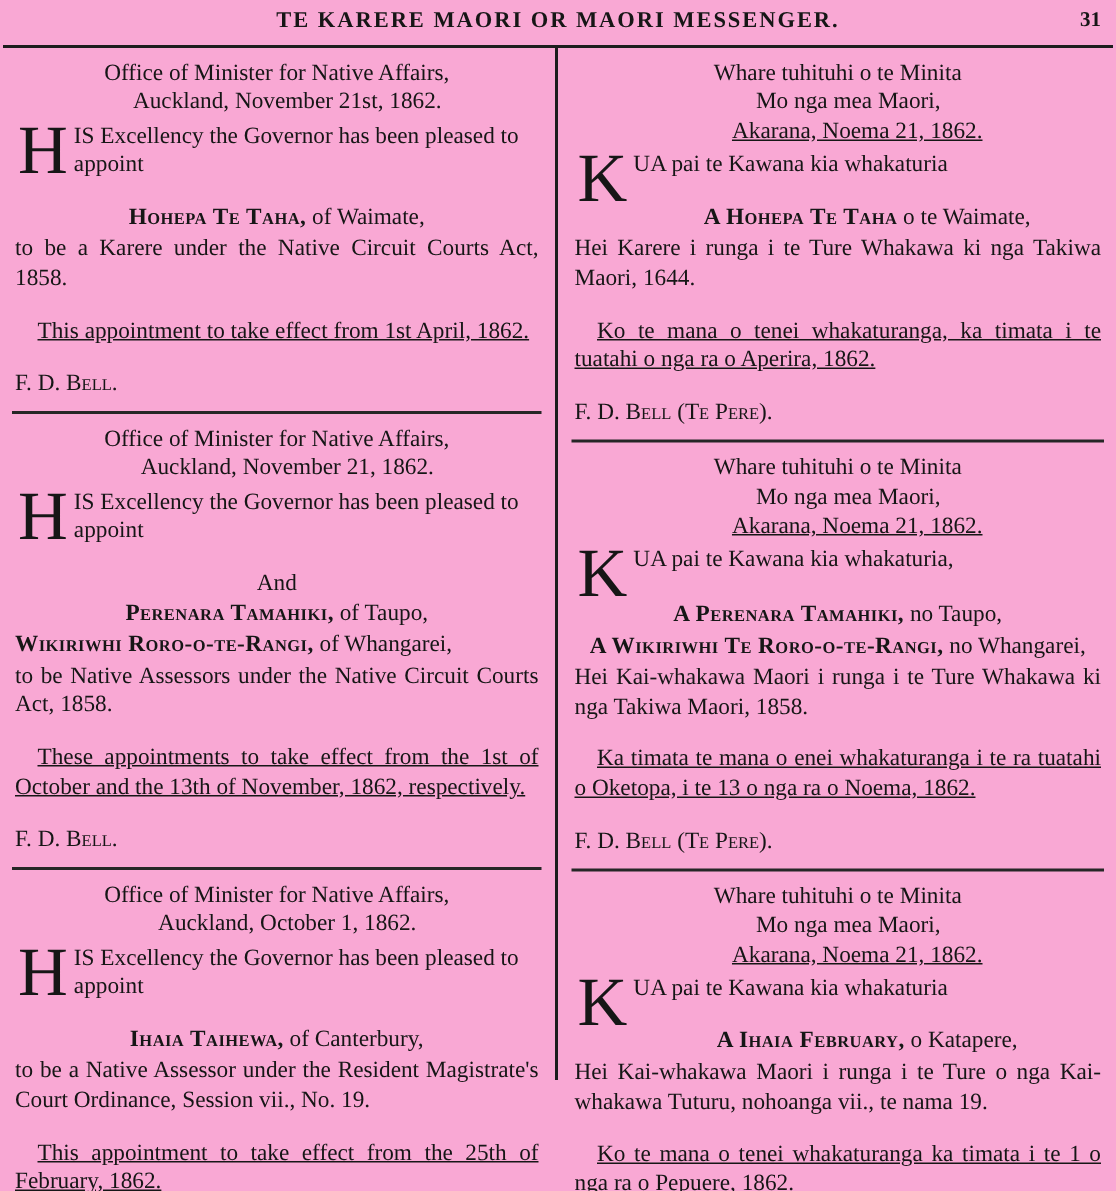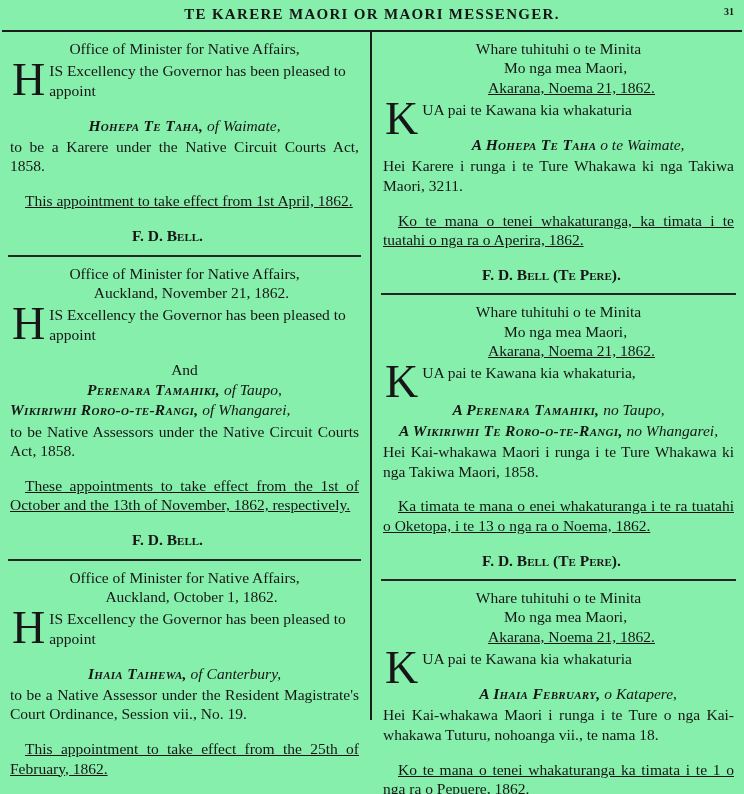--- a/index.html
+++ b/index.html
@@ -4,64 +4,65 @@
 <style>
   * { box-sizing: border-box; }
   html, body { margin: 0; padding: 0; }
   body {
     width: 744px; height: 794px;
     background: #efeeea;
     font-family: "Liberation Serif", "DejaVu Serif", serif;
     color: #161616;
     overflow: hidden;
   }
-  .page { width: 744px; height: 794px; background: #86efac; position: relative; }
+  .page { width: 744px; height: 794px; background: #f9a8d4; position: relative; }
   .masthead { position: relative; height: 30px; padding-top: 6px; }
   .title { text-align: center; font-weight: bold; font-size: 15px; letter-spacing: 1.3px; }
-  .page-number { position: absolute; top: 6px; right: 10px; font-weight: bold; font-size: 10px; }
+  .page-number { position: absolute; top: 6px; right: 10px; font-weight: bold; font-size: 14px; }
   .header-rule { border-top: 2px solid #1d1d1d; margin: 0 2px; }
   .columns { display: flex; align-items: stretch; height: 688px; }
   .col { width: 372px; font-size: 15.5px; line-height: 1.25; }
   .col-left { border-right: 2px solid #1d1d1d; padding: 0 9px 0 8px; }
   .col-right { padding: 0 8px 0 9px; border-radius: 11px; }
   .notice { padding: 7px 2px 9px; }
   .notice + .notice { border-top: 2px solid #262626; }
   .center { text-align: center; }
   .shift1 { padding-left: 14px; }
   .shift2 { padding-left: 26px; text-decoration: underline; }
   .opening { margin-top: 3px; }
   .dropcap { float: left; font-size: 46px; line-height: 36px; padding: 1px 4px 0 2px; }
   .sc { font-variant: small-caps; letter-spacing: 0.3px; font-weight: 600; }
-  .appointee { margin-top: 1px; font-style: italic; }
+  .appointee { margin-top: 1px; }
   .col-left .appointee { clear: left; }
   .cleared { clear: left; margin-top: 10px; }
   .conj { clear: left; }
   .body { clear: left; margin-top: 2px; text-align: justify; }
   .indented { text-indent: 15px; text-decoration: underline; }
-  .signature { margin-top: 5px; text-align: center; font-variant: small-caps; font-weight: 700; }
+  .signature { margin-top: 5px; text-align: left; font-variant: small-caps; font-weight: 400; }
   .col-left .signature { padding-right: 34px; }
   .col-right .signature { padding-right: 14px; }
 </style>
 </head>
 <body>
 
 <div class="page">
 
   <div class="masthead">
     <div class="title">TE KARERE MAORI OR MAORI MESSENGER.</div>
     <div class="page-number">31</div>
   </div>
   <div class="header-rule"></div>
 
   <div class="columns">
 
     <div class="col col-left">
 
       <section class="notice">
         <div class="center">Office of Minister for Native Affairs,</div>
+        <div class="center shift1">Auckland, November 21st, 1862.</div>
         <p class="opening"><span class="dropcap">H</span><span>IS Excellency the Governor has been pleased to appoint</span></p>
         <div class="center appointee"><span class="sc">Hohepa Te Taha,</span> <span>of Waimate,</span></div>
         <p class="body">to be a Karere under the Native Circuit Courts Act, 1858.</p>
         <p class="body indented">This appointment to take effect from 1st April, 1862.</p>
         <div class="signature">F. D. Bell.</div>
       </section>
 
       <section class="notice">
         <div class="center">Office of Minister for Native Affairs,</div>
         <div class="center shift1">Auckland, November 21, 1862.</div>
@@ -87,21 +88,21 @@
     </div>
 
     <div class="col col-right">
 
       <section class="notice">
         <div class="center">Whare tuhituhi o te Minita</div>
         <div class="center shift1">Mo nga mea Maori,</div>
         <div class="center shift2">Akarana, Noema 21, 1862.</div>
         <p class="opening"><span class="dropcap">K</span><span>UA pai te Kawana kia whakaturia</span></p>
         <div class="center appointee"><span class="sc">A Hohepa Te Taha</span> <span>o te Waimate,</span></div>
-        <p class="body">Hei Karere i runga i te Ture Whakawa ki nga Takiwa Maori, 3211.</p>
+        <p class="body">Hei Karere i runga i te Ture Whakawa ki nga Takiwa Maori, 1644.</p>
         <p class="body indented">Ko te mana o tenei whakaturanga, ka timata i te tuatahi o nga ra o Aperira, 1862.</p>
         <div class="signature">F. D. Bell (Te Pere).</div>
       </section>
 
       <section class="notice">
         <div class="center">Whare tuhituhi o te Minita</div>
         <div class="center shift1">Mo nga mea Maori,</div>
         <div class="center shift2">Akarana, Noema 21, 1862.</div>
         <p class="opening"><span class="dropcap">K</span><span>UA pai te Kawana kia whakaturia,</span></p>
         <div class="center appointee cleared"><span class="sc">A Perenara Tamahiki,</span> <span>no Taupo,</span></div>
@@ -110,21 +111,21 @@
         <p class="body indented">Ka timata te mana o enei whakaturanga i te ra tuatahi o Oketopa, i te 13 o nga ra o Noema, 1862.</p>
         <div class="signature">F. D. Bell (Te Pere).</div>
       </section>
 
       <section class="notice">
         <div class="center">Whare tuhituhi o te Minita</div>
         <div class="center shift1">Mo nga mea Maori,</div>
         <div class="center shift2">Akarana, Noema 21, 1862.</div>
         <p class="opening"><span class="dropcap">K</span><span>UA pai te Kawana kia whakaturia</span></p>
         <div class="center appointee"><span class="sc">A Ihaia February,</span> <span>o Katapere,</span></div>
-        <p class="body">Hei Kai-whakawa Maori i runga i te Ture o nga Kai-whakawa Tuturu, nohoanga vii., te nama 18.</p>
+        <p class="body">Hei Kai-whakawa Maori i runga i te Ture o nga Kai-whakawa Tuturu, nohoanga vii., te nama 19.</p>
         <p class="body indented">Ko te mana o tenei whakaturanga ka timata i te 1 o nga ra o Pepuere, 1862.</p>
 
       </section>
 
     </div>
 
   </div>
 </div>
 
 </body></html>

